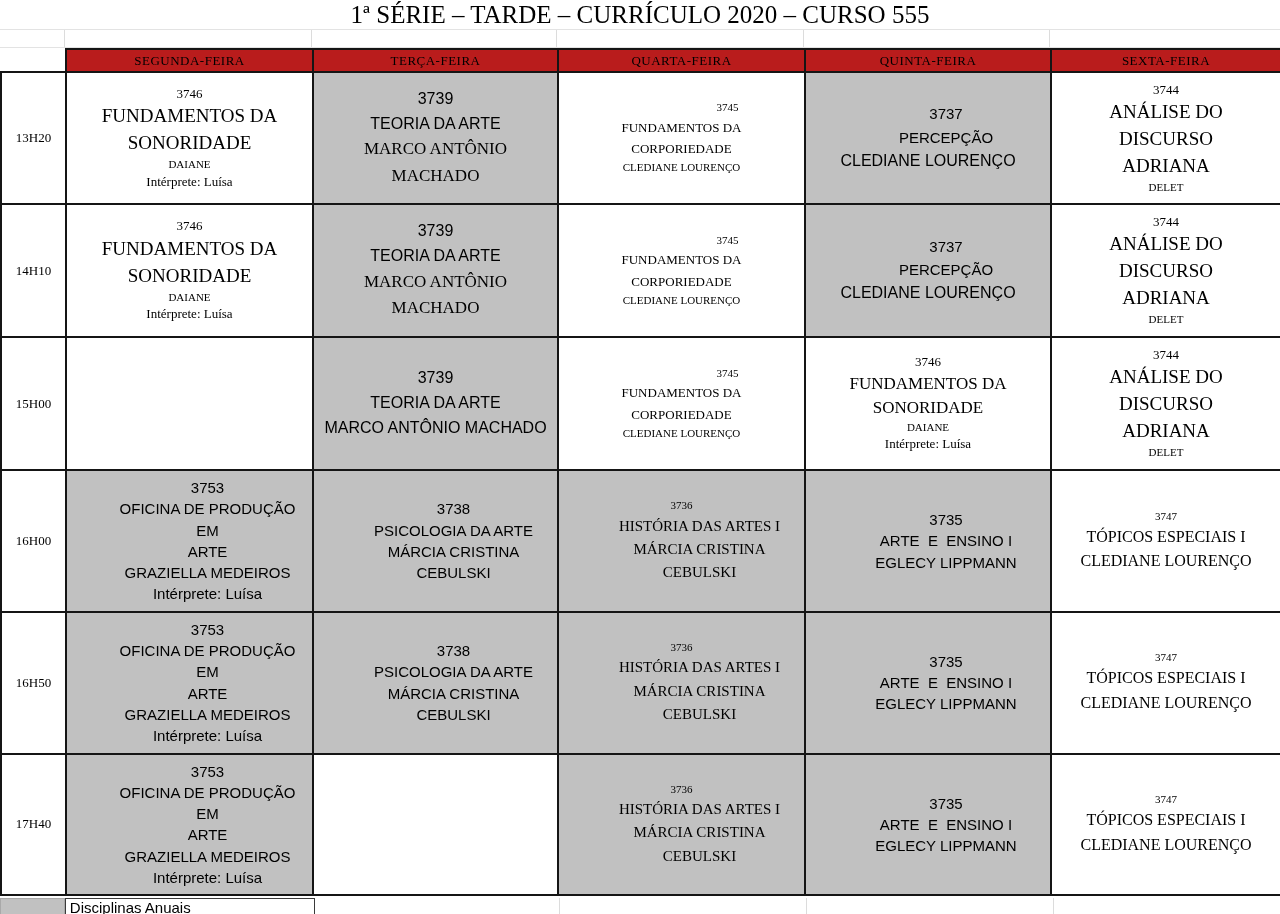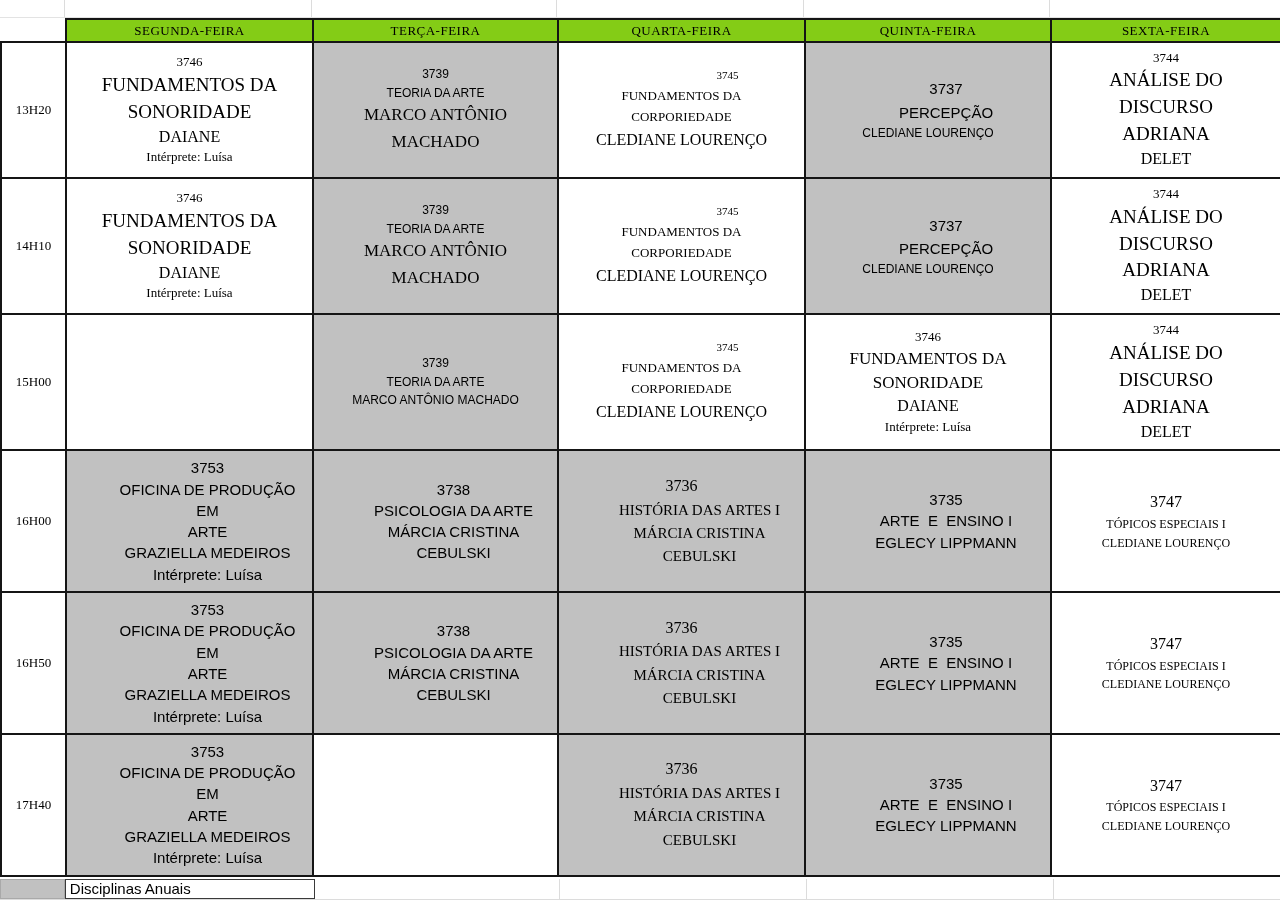--- a/index.html
+++ b/index.html
@@ -17,55 +17,56 @@
   .strip{height:17px;border-bottom:1px solid #e3e3e3;display:flex;}
   .strip .sc{border-right:1px solid #dcdcdc;height:100%;}
   
   table.grid{border-collapse:collapse;table-layout:fixed;width:1280px;}
   table.grid col.c0{width:65px;}  table.grid col.c1{width:247px;}
   table.grid col.c2{width:245px;} table.grid col.c3{width:247px;}
   table.grid col.c4{width:246px;} table.grid col.c5{width:230px;}
   th.corner{border:none;}
   th.day{
     border:2px solid #151515;font-weight:normal;font-size:13px;
-    letter-spacing:.5px;height:19px;text-align:center;background:#84cc16;margin-top:44px;
+    letter-spacing:.5px;height:19px;text-align:center;background:#b91c1c;margin-top:44px;
   }
   tbody th.time{
     border:2px solid #151515;font-weight:normal;font-size:13px;
     text-align:center;background:#fff;margin-left:21px;
   }
   td.cell{
     border:2px solid #151515;text-align:center;vertical-align:middle;
     padding:6px;background:#fff;
   }
   td.cell.annual{background:#c1c1c1;}
   .ln{line-height:1.42;white-space:pre-wrap;}
   .roomy .ln{line-height:1.62;}
   .lh15 .ln{line-height:1.55;}
   .sr{font-family:"Liberation Serif",serif;}
   .sa{font-family:"Liberation Sans",sans-serif;}
-  .z12{font-size:11px;} .z13{font-size:13px;} .z14{font-size:16px;}
-  .z15{font-size:15px;margin-left:36px;} .z16{font-size:12px;} .z17{font-size:17px;}
+  .z12{font-size:11px;} .z13{font-size:13px;} .z14{font-size:11px;}
+  .z15{font-size:15px;margin-left:36px;} .z16{font-size:16px;} .z17{font-size:17px;}
   .z19{font-size:19px;}
   .shift{transform:translateX(46px);}
   
   .legend-row{margin-top:2px;height:20px;display:flex;border-bottom:1px solid #dcdcdc;}
   .legend-swatch{width:63px;height:18px;background:#c1c1c1;border:1px solid #a9a9a9;}
   .legend-label{
     width:245px;height:18px;border:1px solid #3a3a3a;background:#fff;
     font-family:"Liberation Sans",sans-serif;font-size:15px;line-height:18px;
     padding-left:4px;text-align:left;
   }
   .legend-blank{height:100%;border-right:1px solid #dcdcdc;}
 </style>
 </head>
 <body>
 
 <div class="sheet">
 
+  <div class="title-row">1ª SÉRIE – TARDE – CURRÍCULO 2020 – CURSO 555</div>
 
   <div class="strip">
     <div class="sc" style="width:64px"></div>
     <div class="sc" style="width:246px"></div>
     <div class="sc" style="width:244px"></div>
     <div class="sc" style="width:246px"></div>
     <div class="sc" style="width:245px"></div>
   </div>
 
   <table class="grid">

